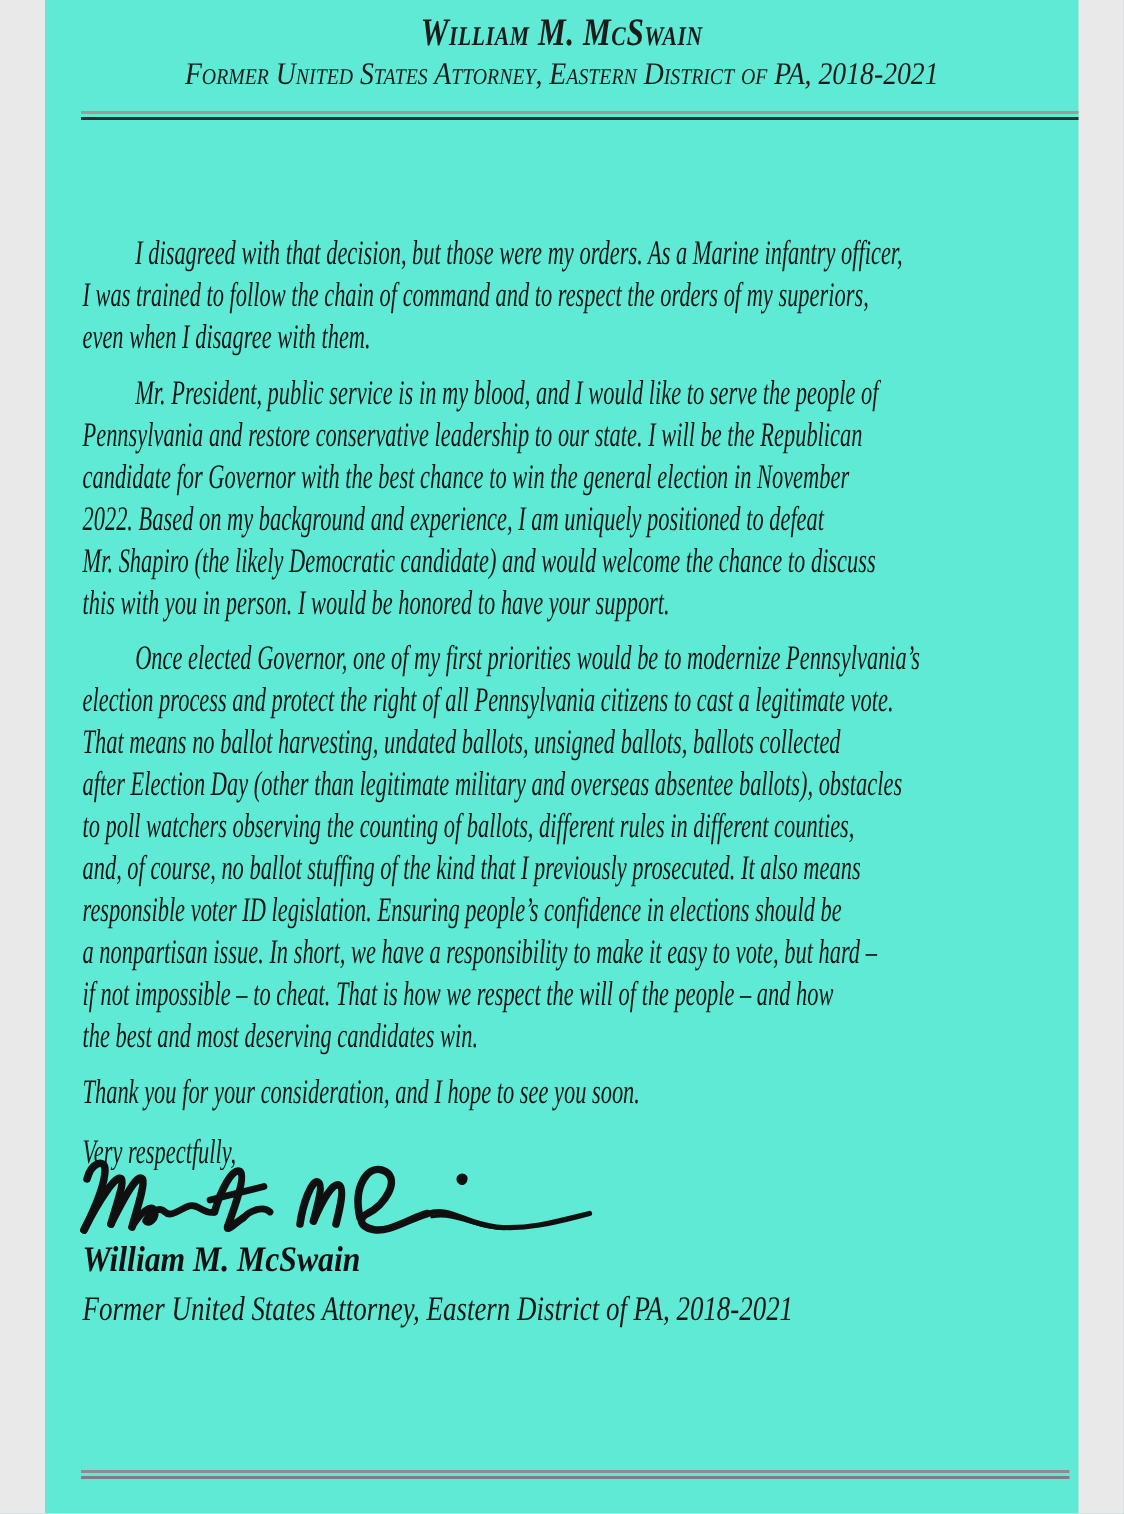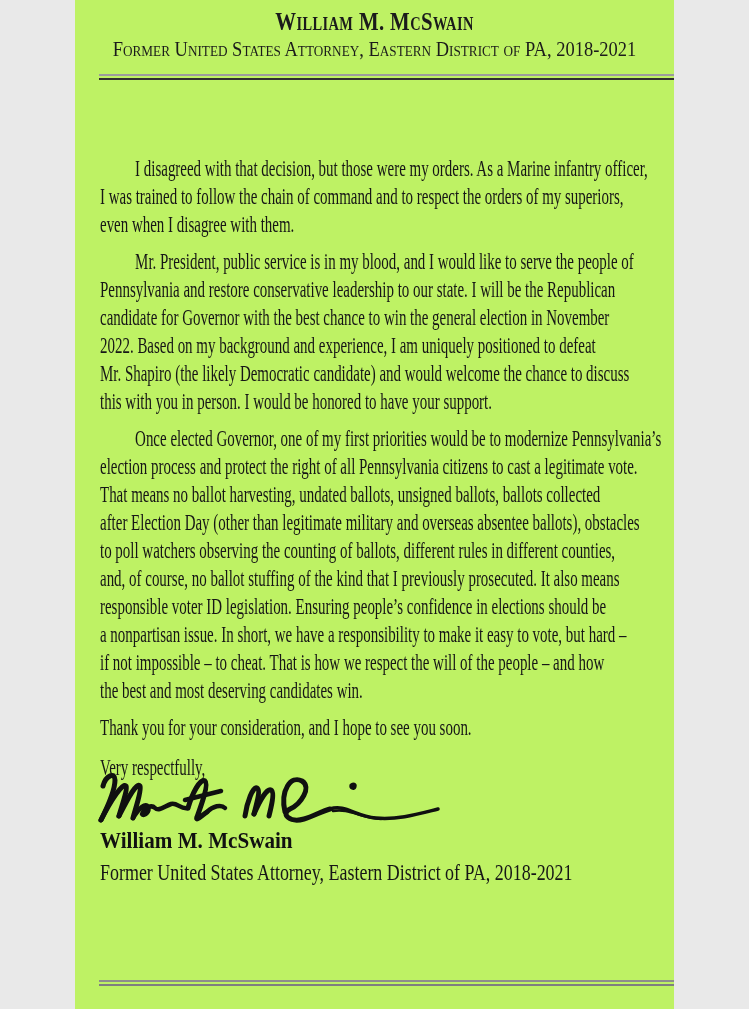--- a/index.html
+++ b/index.html
@@ -1,25 +1,26 @@
 <!DOCTYPE html>
 <html><head>
 <meta charset="utf-8">
 <style>
   * { margin: 0; padding: 0; box-sizing: border-box; }
   html, body { background: #e9e9e9; }
   .page {
     position: relative;
-    width: 599px;
+    width: 689px;
     height: 1009px;
     margin: 0 auto;
-    background: #bef264;
+    background: #5eead4;
     overflow: hidden;
     font-family: "Liberation Serif", serif;
     color: #1b1b1b;
+    font-style: italic;
   }
 
   
   .letterhead { text-align: center; padding-top: 9px; }
   .lh-name {
     font-variant: small-caps;
     font-weight: bold;
     font-size: 26px;
     line-height: 26px;
     letter-spacing: 0.5px;

